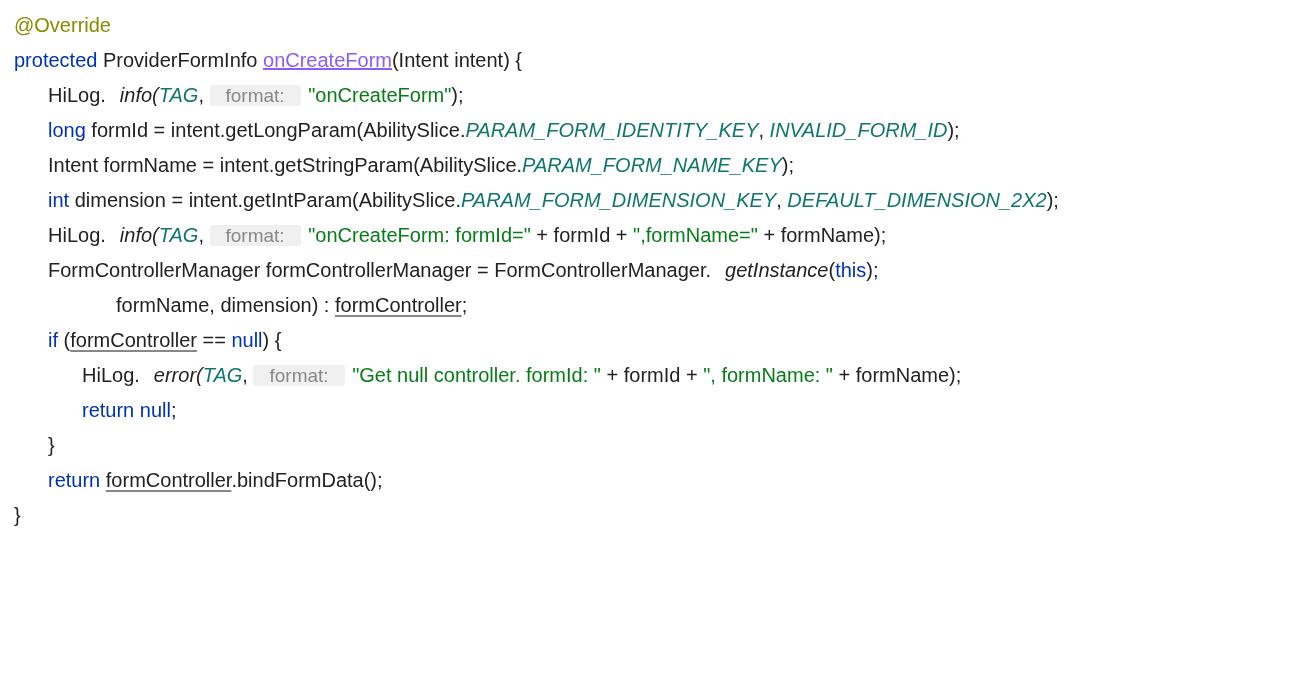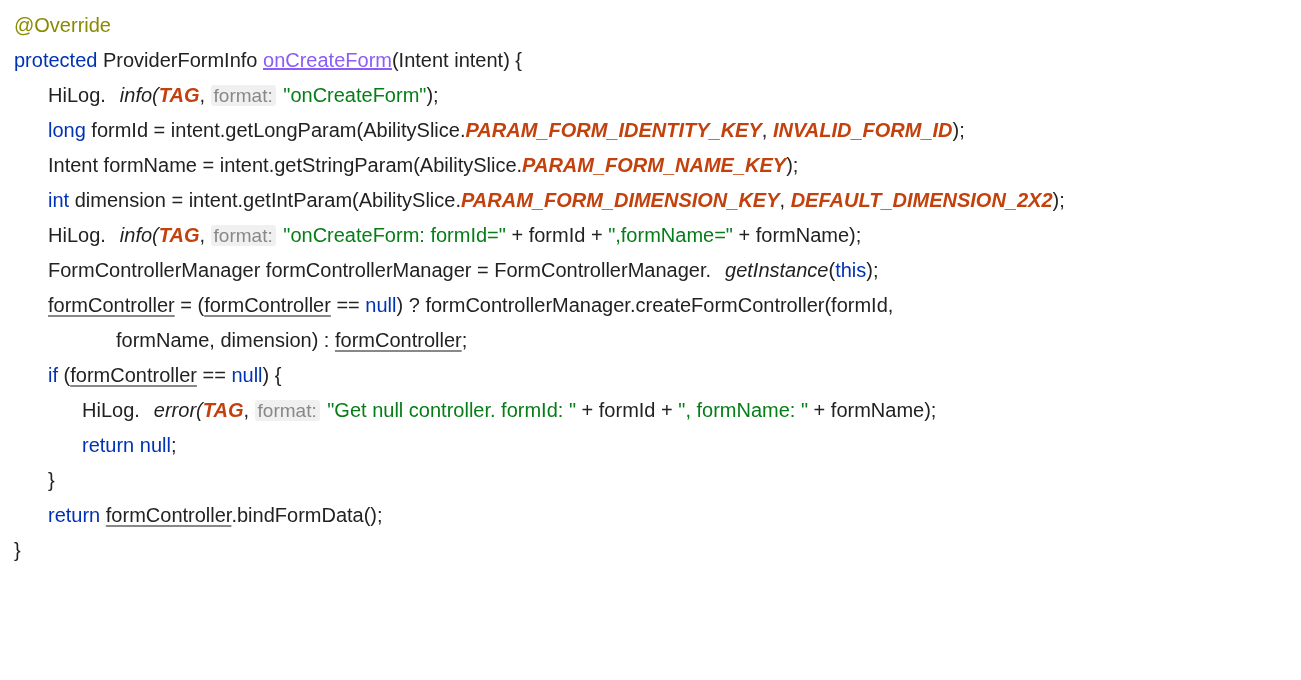--- a/index.html
+++ b/index.html
@@ -16,28 +16,28 @@
     white-space: nowrap;
   }
   .line { display: block; }
   .indent1 { padding-left: 34px; }
   .indent2 { padding-left: 68px; }
   .indent3 { padding-left: 102px; }
 
   .annotation { color: #8a8a00; text-align: right; } 
   .keyword { color: #0033b3; }
   .methoddecl { color: #8b5cf6; text-decoration: underline; }
-  .static-const { color: #c2410c; font-style: italic; font-weight: bold; }
+  .static-const { color: #0f766e; font-style: italic; }
   .static-method { font-style: italic; margin-left: 14px; }
   .string { color: #067d17; }
   .paramhint {
     color: #888;
     background: #f0f0f0;
     border-radius: 3px;
-    padding: 0 3px;
+    padding: 0 16px;
     margin-right: 2px;
     font-size: 0.95em;
   }
   .underline { text-decoration: underline; text-decoration-color: #888; text-underline-offset: 3px; }
 
   
   span { font-family: inherit; }
 </style>
 </head>
 <body>
@@ -72,23 +72,20 @@
 
   <span class="line indent1">
     <span>HiLog</span><span>.</span><span class="static-method">info(</span><span class="static-const">TAG</span><span>, </span><span class="paramhint">format:</span> <span class="string">"onCreateForm: formId="</span><span> + formId + </span><span class="string">",formName="</span><span> + formName);</span>
   </span>
 
   <span class="line indent1">
     <span>FormControllerManager formControllerManager = FormControllerManager.</span><span class="static-method">getInstance</span><span>(</span><span class="keyword">this</span><span>);</span>
   </span>
 
 
-  <span class="line indent1">
-    <span class="underline">formController</span><span> = (</span><span class="underline">formController</span><span> == </span><span class="keyword">null</span><span>) ? formControllerManager.createFormController(formId,</span>
-  </span>
 
   <span class="line indent3">
     <span>formName, dimension) : </span><span class="underline">formController</span><span>;</span>
   </span>
 
   <span class="line indent1">
     <span class="keyword">if</span><span> (</span><span class="underline">formController</span><span> == </span><span class="keyword">null</span><span>) {</span>
   </span>
 
   <span class="line indent2">

